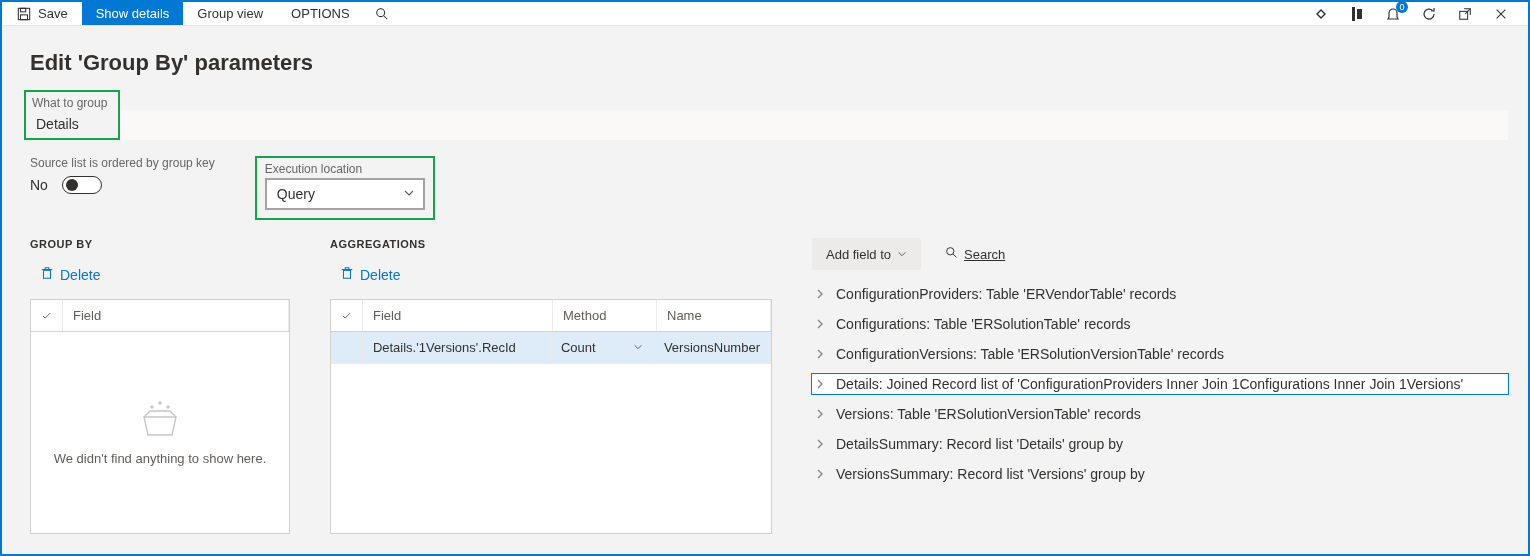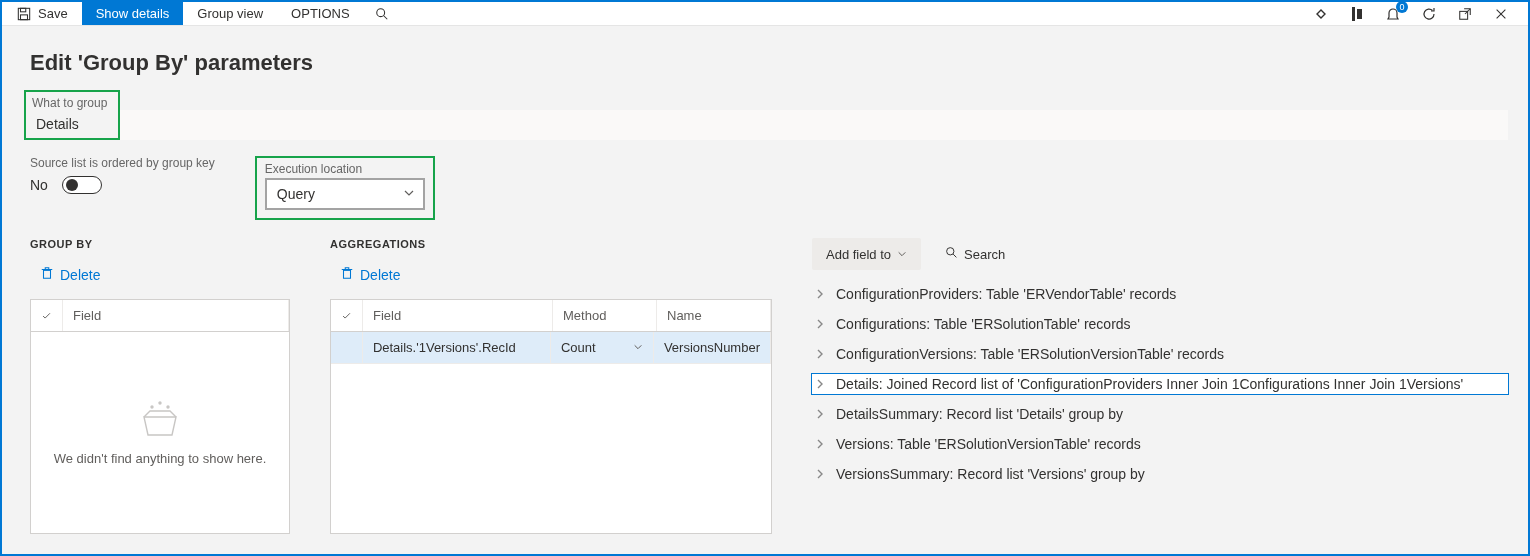--- a/index.html
+++ b/index.html
@@ -51,21 +51,21 @@
   .gh-check { width: 32px; display: flex; align-items: center; justify-content: center; }
   .grid-row { display: flex; border-bottom: 1px solid #edebe9; }
   .gr-cell { padding: 8px 10px; font-size: 13px; border-right: 1px solid #edebe9; display: flex; align-items: center; }
   .grid-row.selected { background: #deecf9; }
   
   .empty-state { flex: 1; display: flex; flex-direction: column; align-items: center; justify-content: center; color: #605e5c; }
   .empty-state svg { margin-bottom: 12px; }
   
   .tree-toolbar { display: flex; gap: 10px; margin-bottom: 14px; }
   .soft-btn { background: #edebe9; padding: 8px 14px; display: inline-flex; align-items: center; gap: 6px; cursor: pointer; font-size: 13px; border-radius: 2px; }
-  .soft-btn.light { background: transparent; }
+  .soft-btn.light { background: transparent; text-decoration: underline; }
   
   .tree { display: flex; flex-direction: column; gap: 10px; }
   .tree-item { display: flex; align-items: center; gap: 10px; cursor: pointer; padding: 2px 4px; font-size: 14px; }
   .tree-item.selected { outline: 1px solid #0078d4; background: #fff; }
   .tree-toggle { width: 10px; height: 10px; display: inline-flex; color: #888; }
   
   .full-width-field { margin-bottom: 16px; }
   .full-width-field .readonly-value { width: 100%; }
   .wtg-wrap { display: flex; align-items: stretch; }
   .wtg-box { display: inline-block; }
@@ -304,29 +304,29 @@
                 </svg>
               </span>
               <span>Details: Joined Record list of 'ConfigurationProviders Inner Join 1Configurations Inner Join 1Versions'</span>
             </div>
             <div class="tree-item">
               <span class="tree-toggle">
                 <svg width="8" height="10" viewBox="0 0 8 10" fill="none" stroke="#888" stroke-width="1.4">
                   <path d="M2 1 l4 4 l-4 4"></path>
                 </svg>
               </span>
+              <span>Versions: Table 'ERSolutionVersionTable' records</span>
+            </div>
+            <div class="tree-item">
+              <span class="tree-toggle">
+                <svg width="8" height="10" viewBox="0 0 8 10" fill="none" stroke="#888" stroke-width="1.4">
+                  <path d="M2 1 l4 4 l-4 4"></path>
+                </svg>
+              </span>
               <span>DetailsSummary: Record list 'Details' group by</span>
-            </div>
-            <div class="tree-item">
-              <span class="tree-toggle">
-                <svg width="8" height="10" viewBox="0 0 8 10" fill="none" stroke="#888" stroke-width="1.4">
-                  <path d="M2 1 l4 4 l-4 4"></path>
-                </svg>
-              </span>
-              <span>Versions: Table 'ERSolutionVersionTable' records</span>
             </div>
             <div class="tree-item">
               <span class="tree-toggle">
                 <svg width="8" height="10" viewBox="0 0 8 10" fill="none" stroke="#888" stroke-width="1.4">
                   <path d="M2 1 l4 4 l-4 4"></path>
                 </svg>
               </span>
               <span>VersionsSummary: Record list 'Versions' group by</span>
             </div>
           </div>

